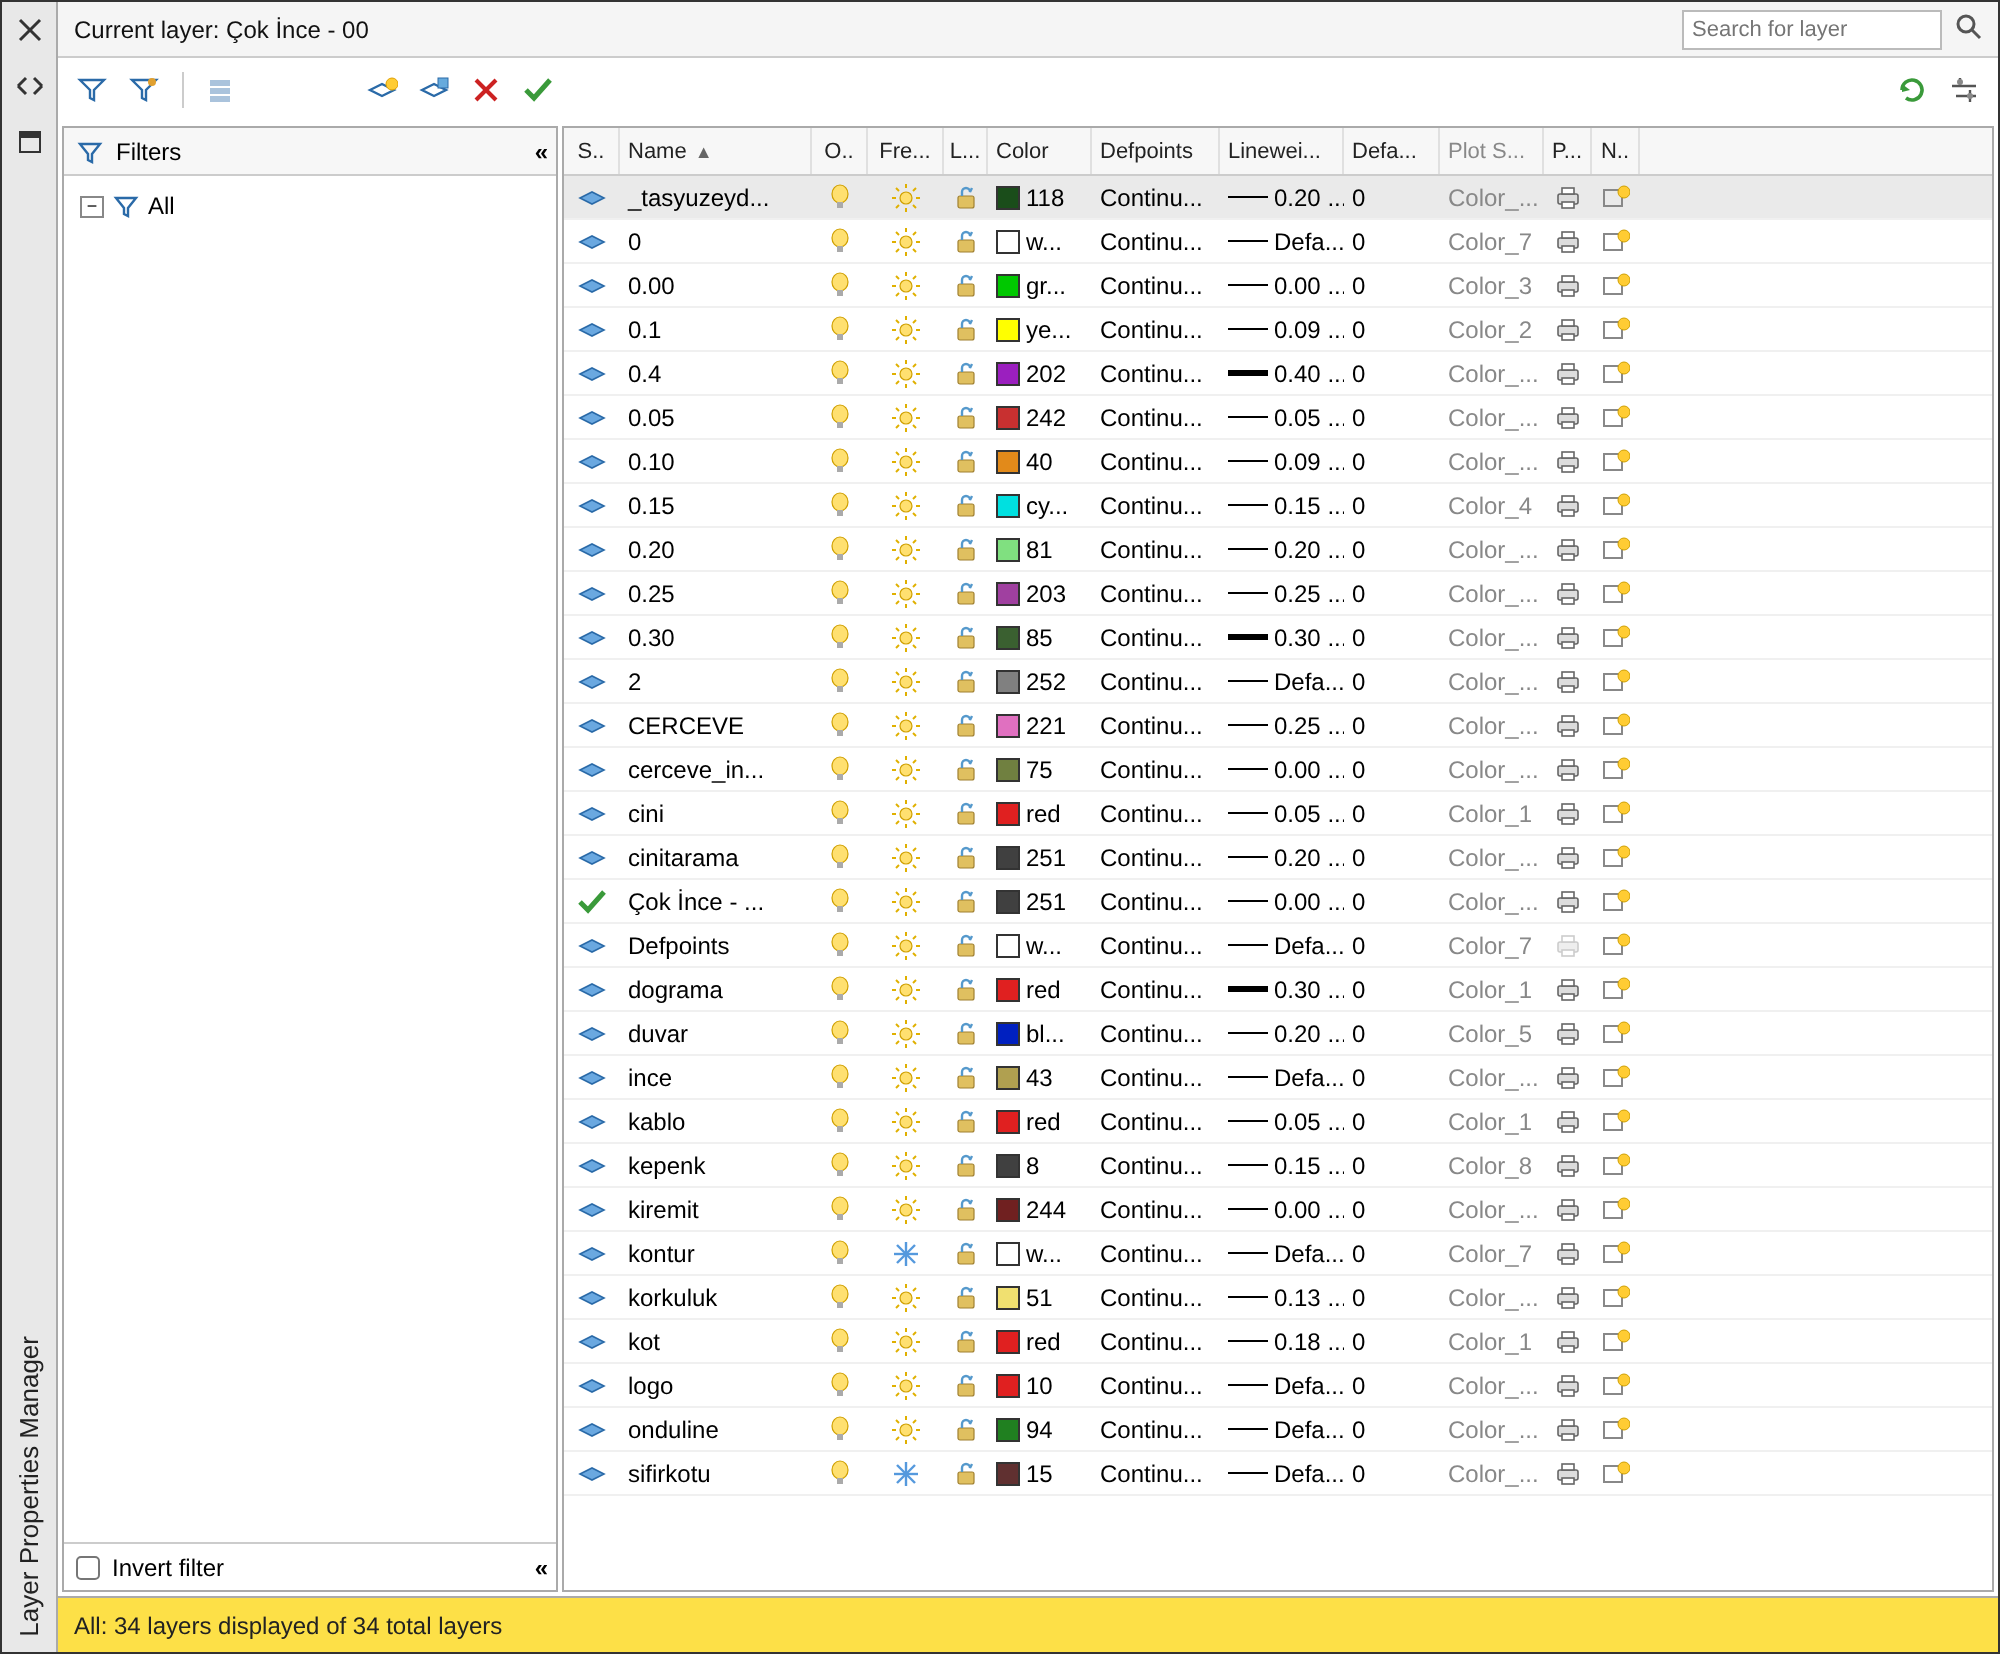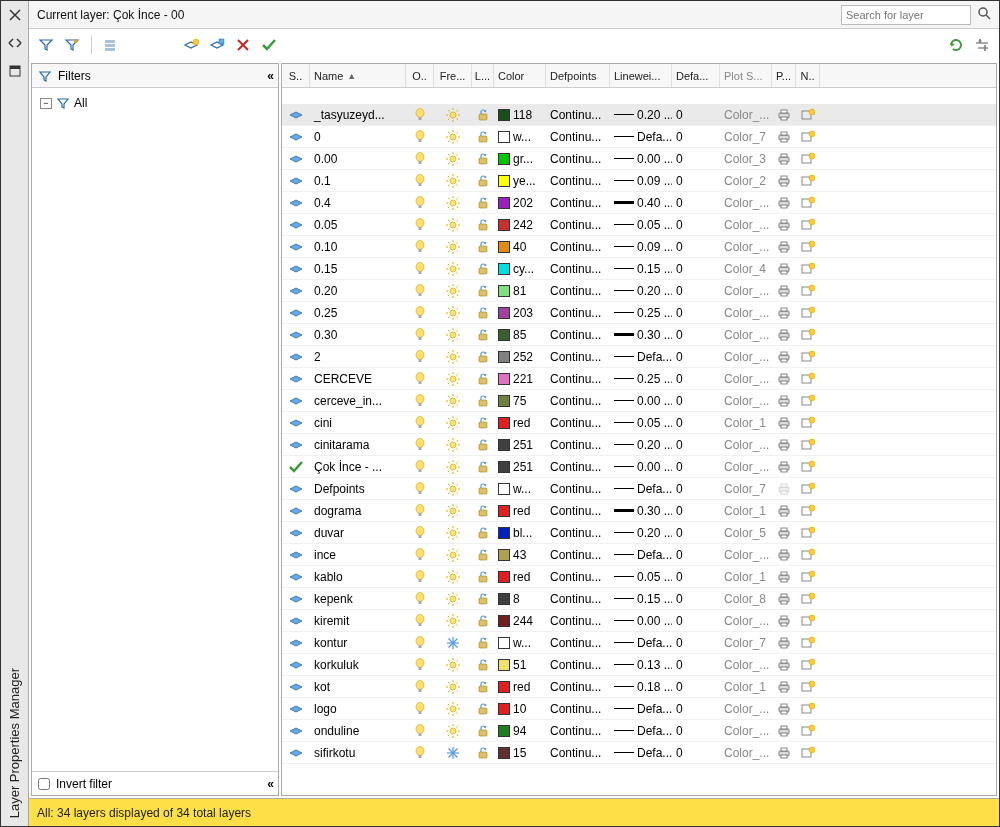--- a/index.html
+++ b/index.html
@@ -29,21 +29,21 @@
 .tree-row.lvl1 { padding-left: 38px; }
 .tree-row svg { margin-right: 4px; }
 .invert { height: 24px; border-top: 1px solid #ccc; display: flex; align-items: center; padding: 0 6px; gap: 6px; }
 .invert input { width: 12px; height: 12px; }
 
 .grid-pane { flex: 1; border: 1px solid #aaa; margin: 2px 2px 2px 0; display: flex; flex-direction: column; min-width: 0; background: #fff; }
 .grid-header { display: flex; height: 24px; background: #f7f7f7; border-bottom: 1px solid #ccc; font-size: 11px; color: #222; }
 .grid-header .col { display: flex; align-items: center; padding: 0 4px; border-right: 1px solid #e0e0e0; overflow: hidden; white-space: nowrap; }
 .grid-body { flex: 1; overflow-y: scroll; overflow-x: scroll; }
 .grid-row { display: flex; height: 22px; align-items: center; border-bottom: 1px solid #f0f0f0; font-size: 12px; }
-.grid-row.sel { background: #eaeaea; margin-top: 16px; }
+.grid-row.sel { background: #eaeaea; }
 .grid-row .cell { padding: 0 4px; overflow: hidden; white-space: nowrap; display: flex; align-items: center; }
 
 
 .c-status { width: 28px; justify-content: center; }
 .c-name { width: 96px; }
 .c-on { width: 28px; justify-content: center; }
 .c-freeze { width: 38px; justify-content: center; }
 .c-lock { width: 22px; justify-content: center; }
 .c-color { width: 52px; gap: 3px; }
 .c-linetype { width: 64px; }

